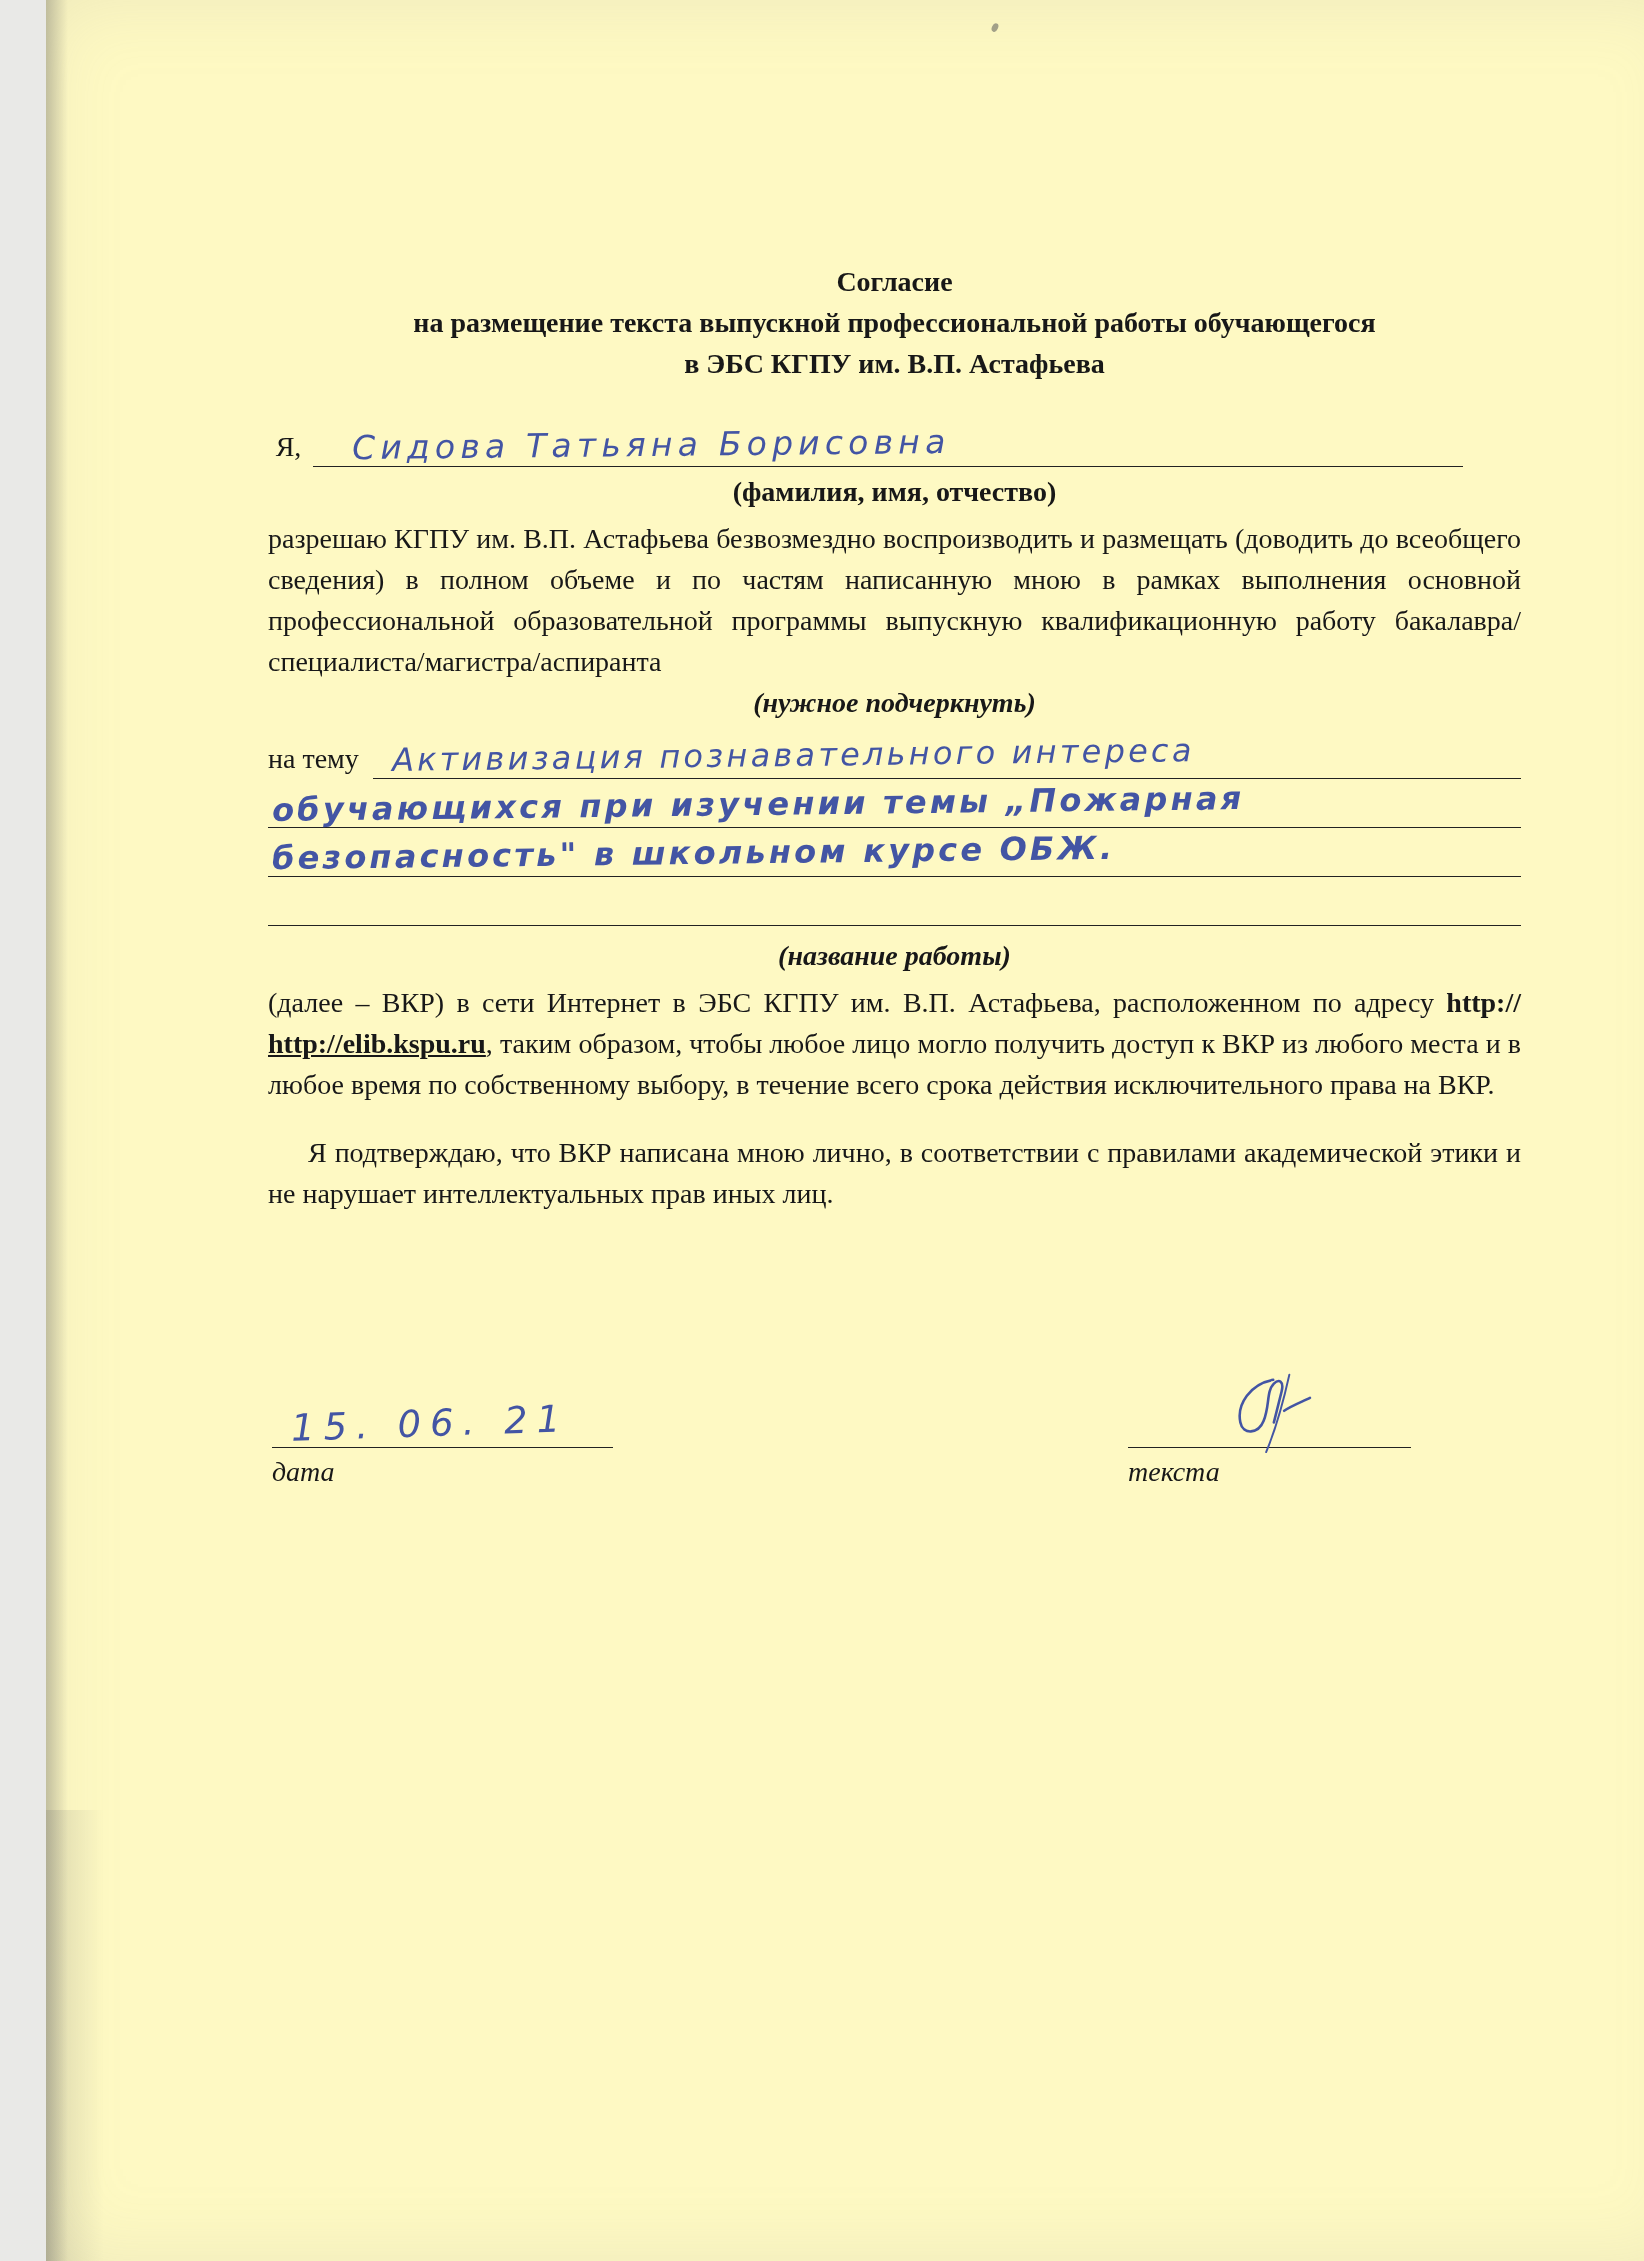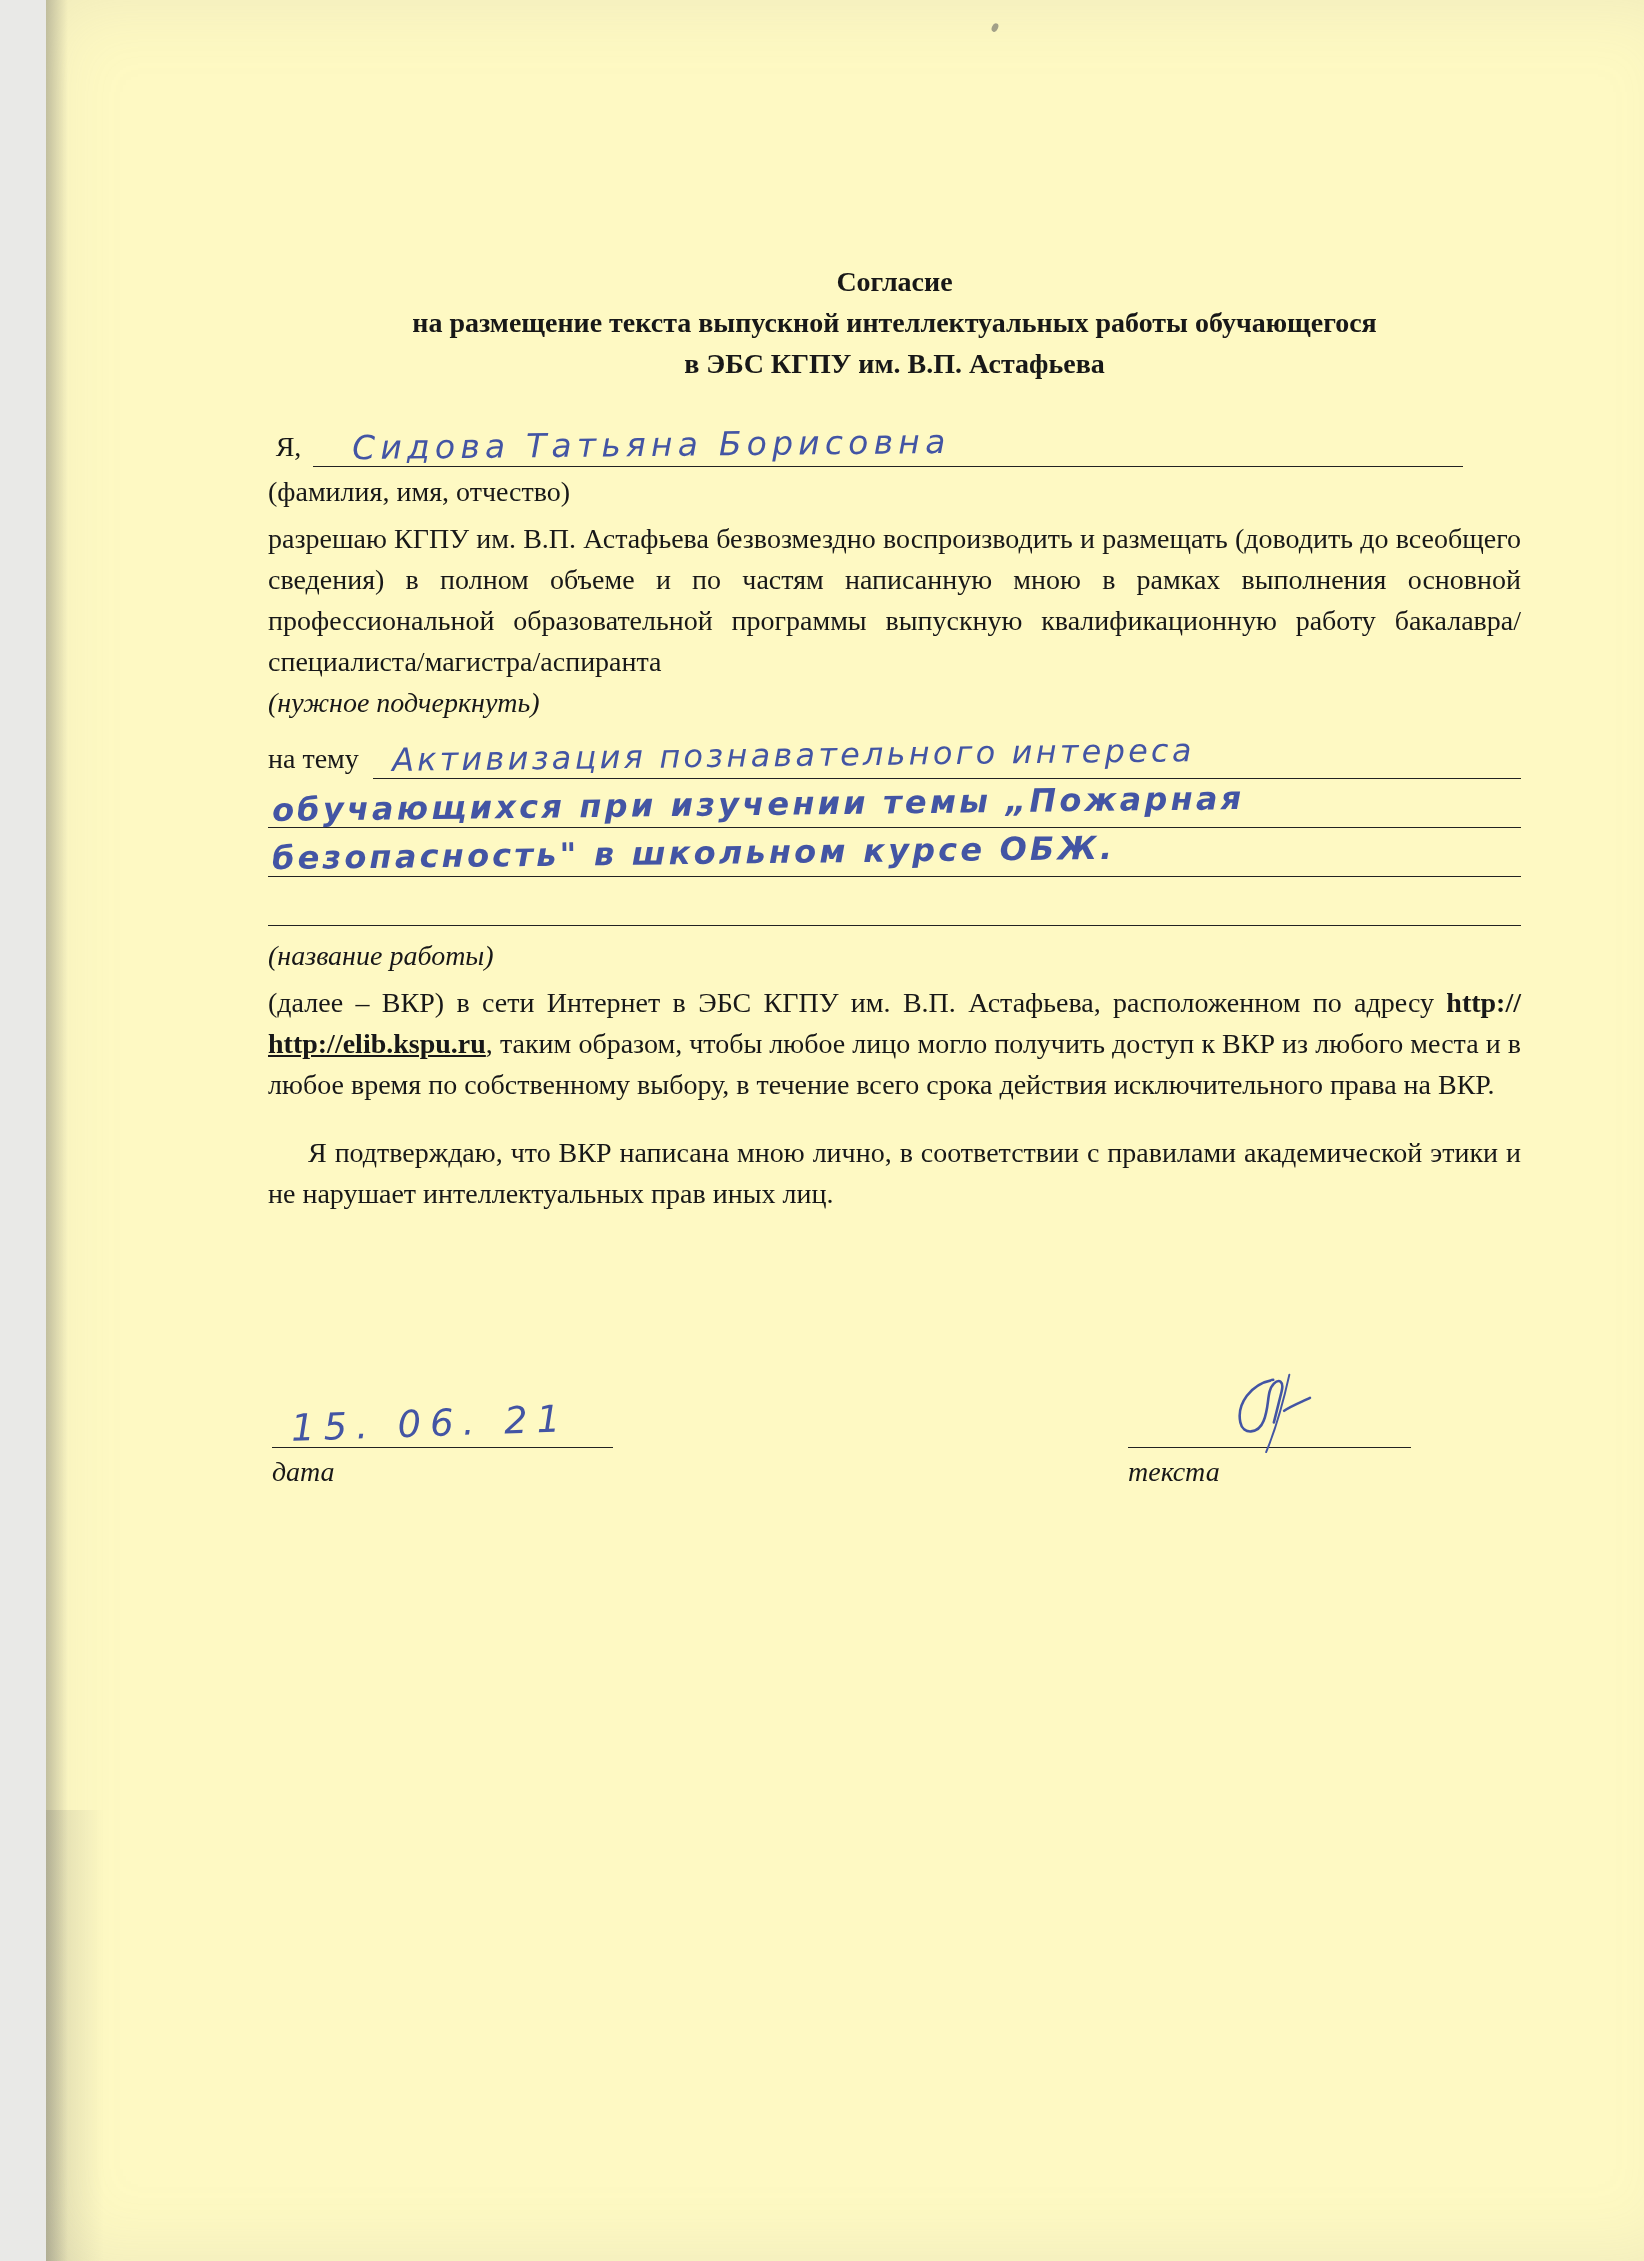--- a/index.html
+++ b/index.html
@@ -54,21 +54,23 @@
   }
 
   .title-block {
     text-align: center;
     font-weight: bold;
     margin-bottom: 35px;
   }
   .title-block div { line-height: 41px; }
 
   .caption {
+    text-align: center;
     margin-bottom: 6.4px;
+    font-weight: bold;
   }
   .caption.italic { font-style: italic; }
 
   .para {
     text-align: justify;
   }
 
   .indent-first { text-indent: 40px; }
 
   
@@ -171,21 +173,21 @@
 <div class="page">
 
   <div class="scan-edge-left"></div>
   <div class="scan-edge-bottom-left"></div>
   <div class="scan-speck"></div>
 
   <div class="content">
 
     <div class="title-block">
       <div>Согласие</div>
-      <div>на размещение текста выпускной интеллектуальных работы обучающегося</div>
+      <div>на размещение текста выпускной профессиональной работы обучающегося</div>
       <div>в ЭБС КГПУ им. В.П. Астафьева</div>
     </div>
 
     <div class="name-line">
       <span class="name-prefix">Я,</span>
       <div class="fill-line">
         <span class="hand handwritten-name">Сидова Татьяна Борисовна</span>
       </div>
     </div>
     <div class="caption">(фамилия, имя, отчество)</div>

